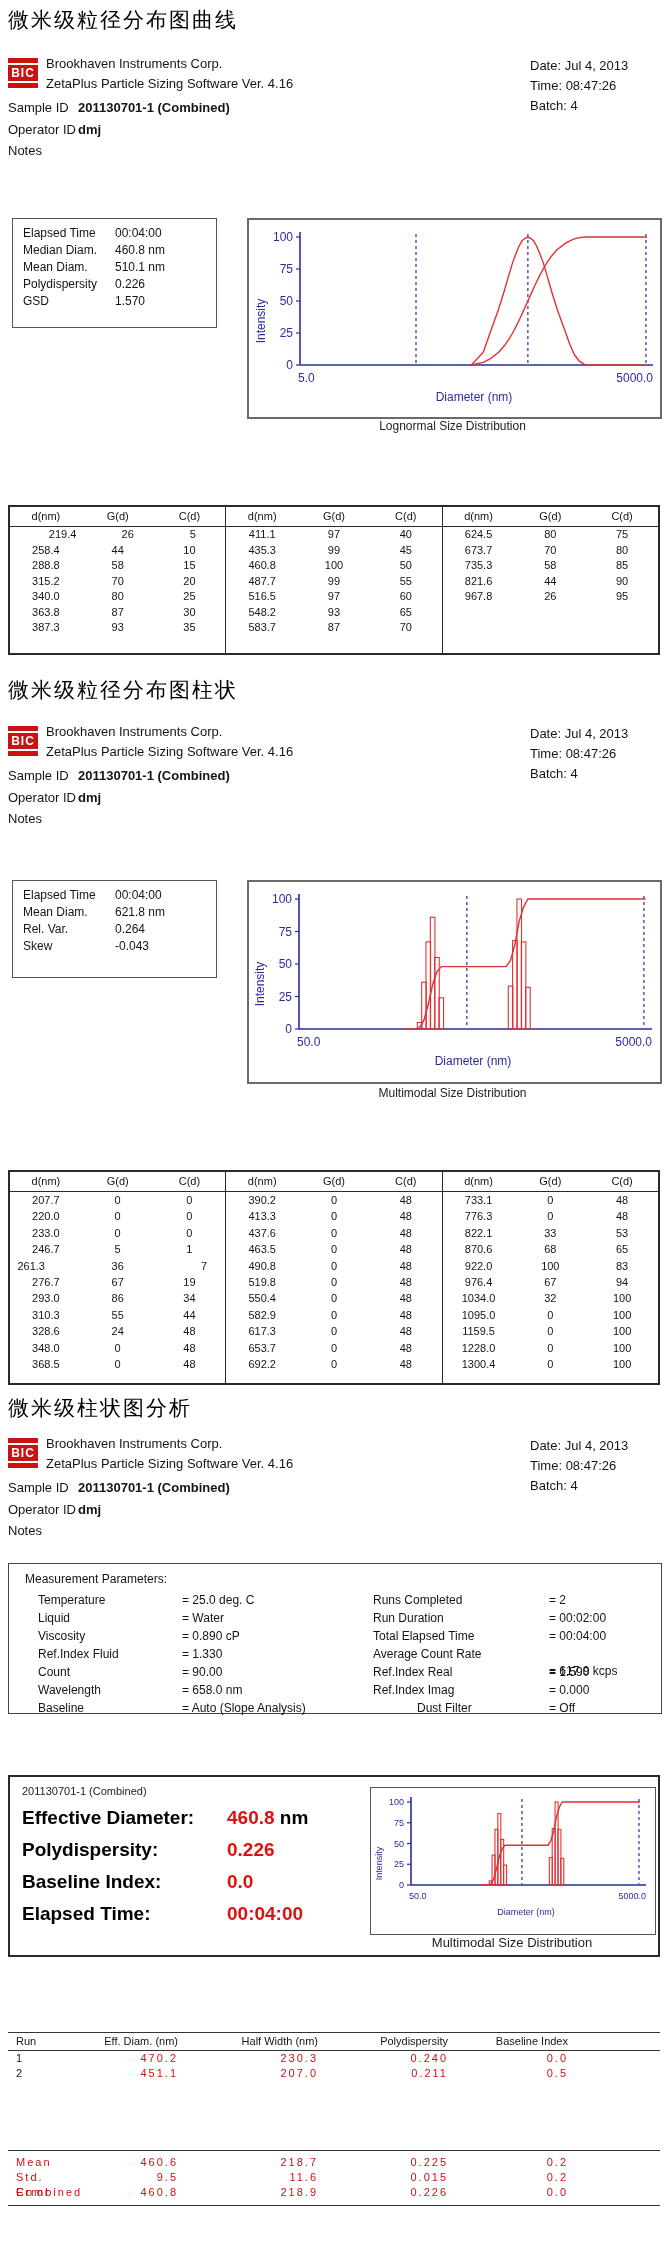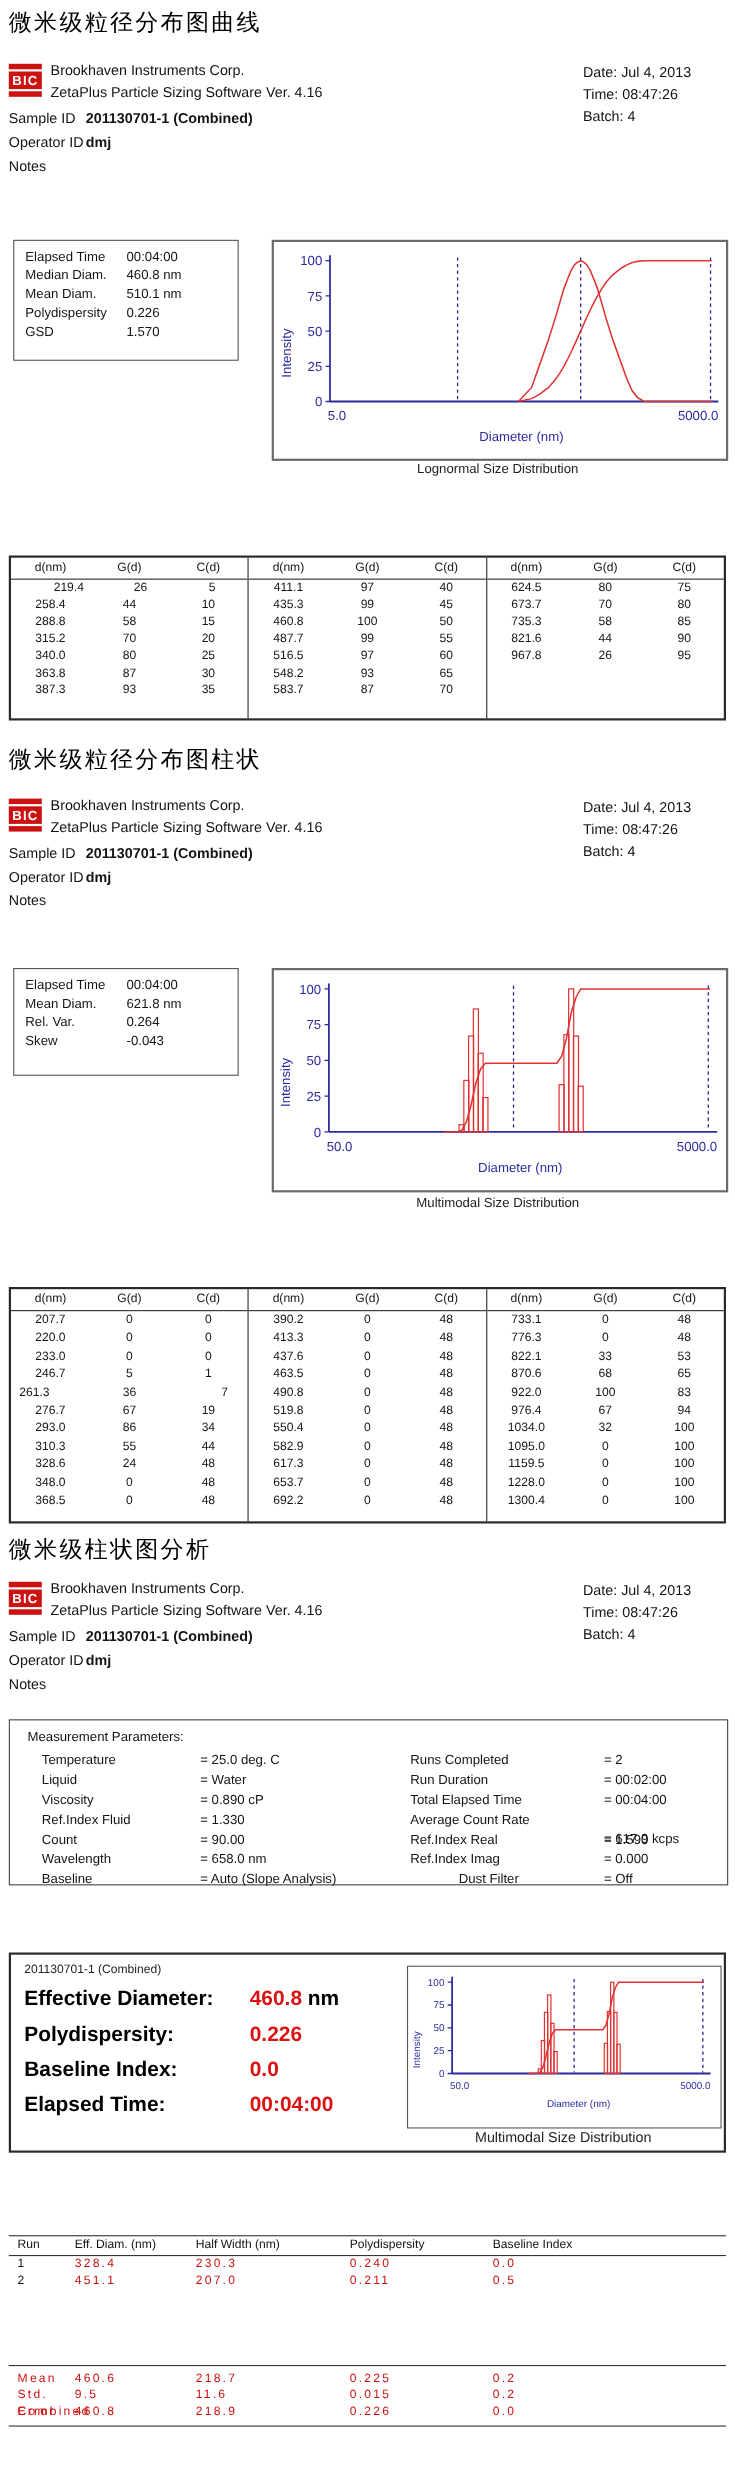--- a/index.html
+++ b/index.html
@@ -38,21 +38,21 @@
   .resbox{position:absolute;left:8px;width:652px;height:182px;border:2px solid #2a2a2a;
           background:#fff;box-sizing:border-box;}
   .res-sample{position:absolute;left:12px;top:8px;font-size:11px;color:#222;}
   .resrow{position:absolute;left:12px;font-size:19px;font-weight:bold;white-space:nowrap;color:#000;}
   .resrow .rlab{display:inline-block;width:205px;}
   .redval{color:#dd1111;}
   
   .runtable{position:absolute;left:8px;width:652px;font-size:11px;}
   .rtline{border-top:1px solid #333;}
   .rtrow{display:grid;grid-template-columns:60px 110px 140px 130px 120px 1fr;height:15px;line-height:15px;}
-  .rtrow span{text-align:left;}
+  .rtrow span{text-align:right;}
   .rtrow span:first-child{text-align:left;padding-left:8px;}
   .rthead{height:17px;line-height:17px;border-bottom:1px solid #333;}
   .rtred{color:#cc1111;letter-spacing:2px;}
   svg text{font-family:"Liberation Sans","DejaVu Sans",sans-serif;}
 </style>
 </head>
 <body>
 
 <div class="page">
 
@@ -609,21 +609,21 @@
       <div class="rtrow rthead">
         <span>Run</span>
         <span>Eff. Diam. (nm)</span>
         <span>Half Width (nm)</span>
         <span>Polydispersity</span>
         <span>Baseline Index</span>
         <span></span>
       </div>
       <div class="rtrow">
         <span>1</span>
-        <span class="rtred">328.4</span>
+        <span class="rtred">470.2</span>
         <span class="rtred">230.3</span>
         <span class="rtred">0.240</span>
         <span class="rtred">0.0</span>
         <span></span>
       </div>
       <div class="rtrow">
         <span>2</span>
         <span class="rtred">451.1</span>
         <span class="rtred">207.0</span>
         <span class="rtred">0.211</span>

